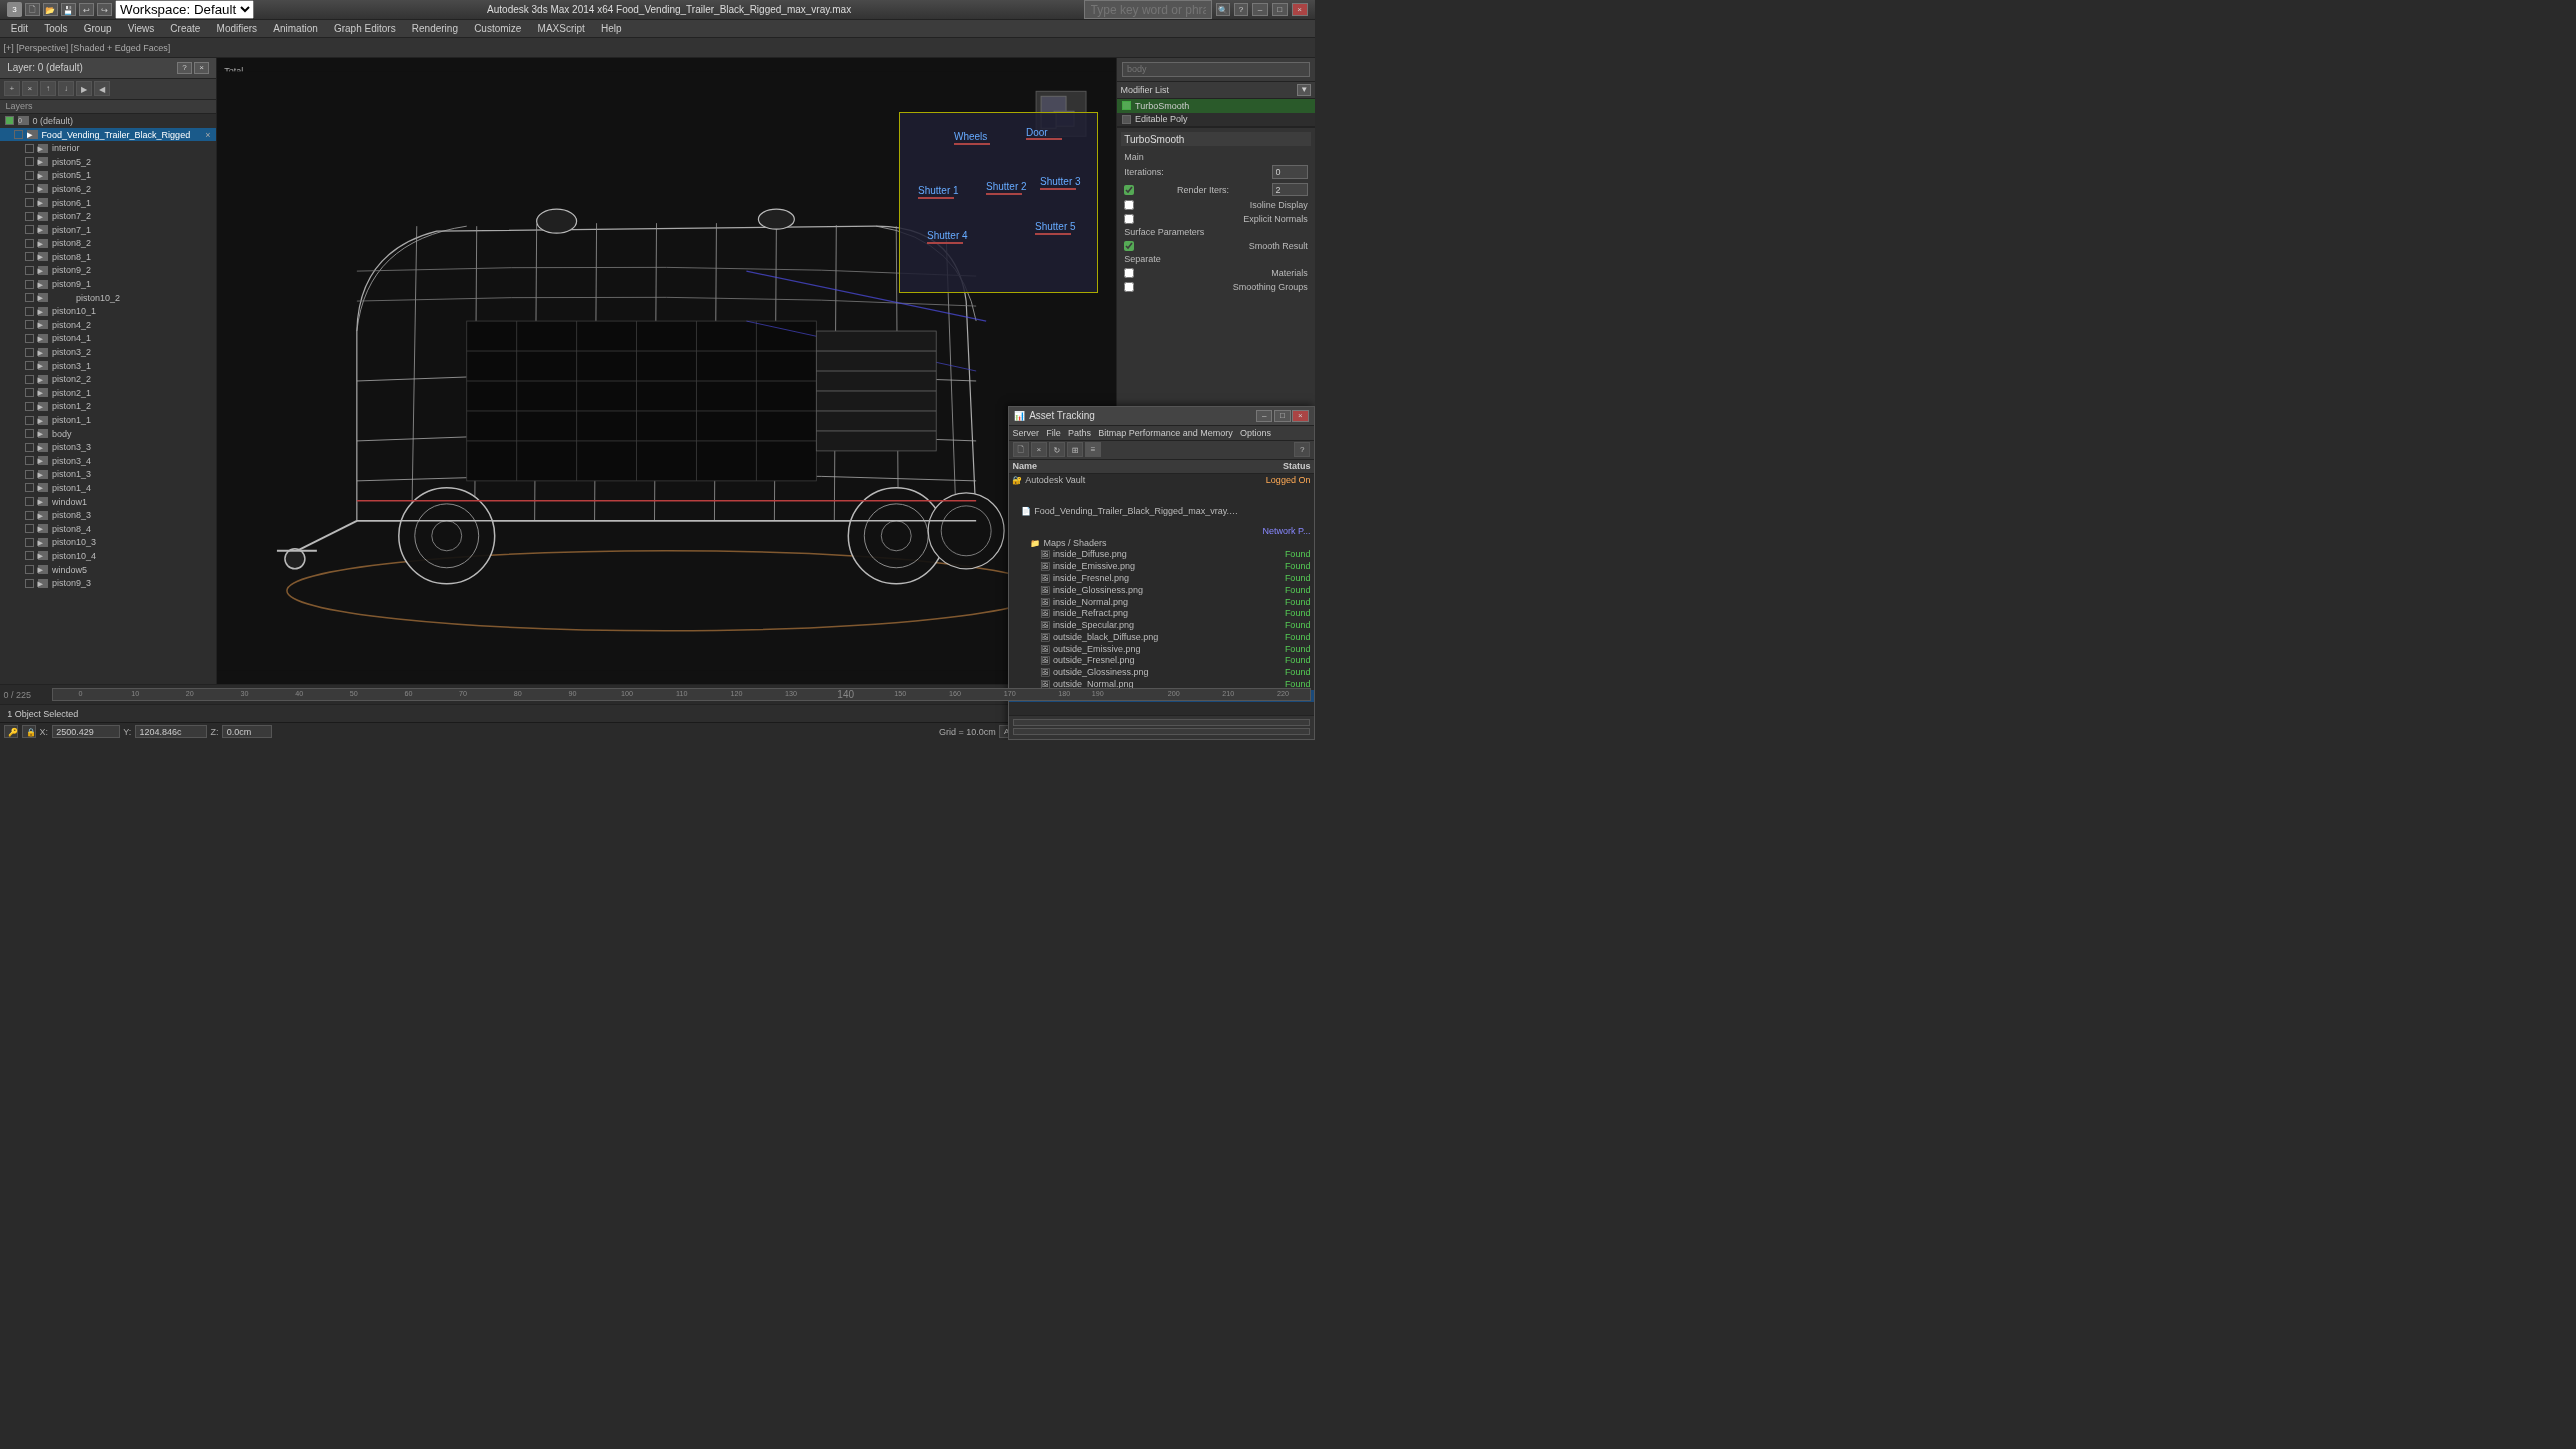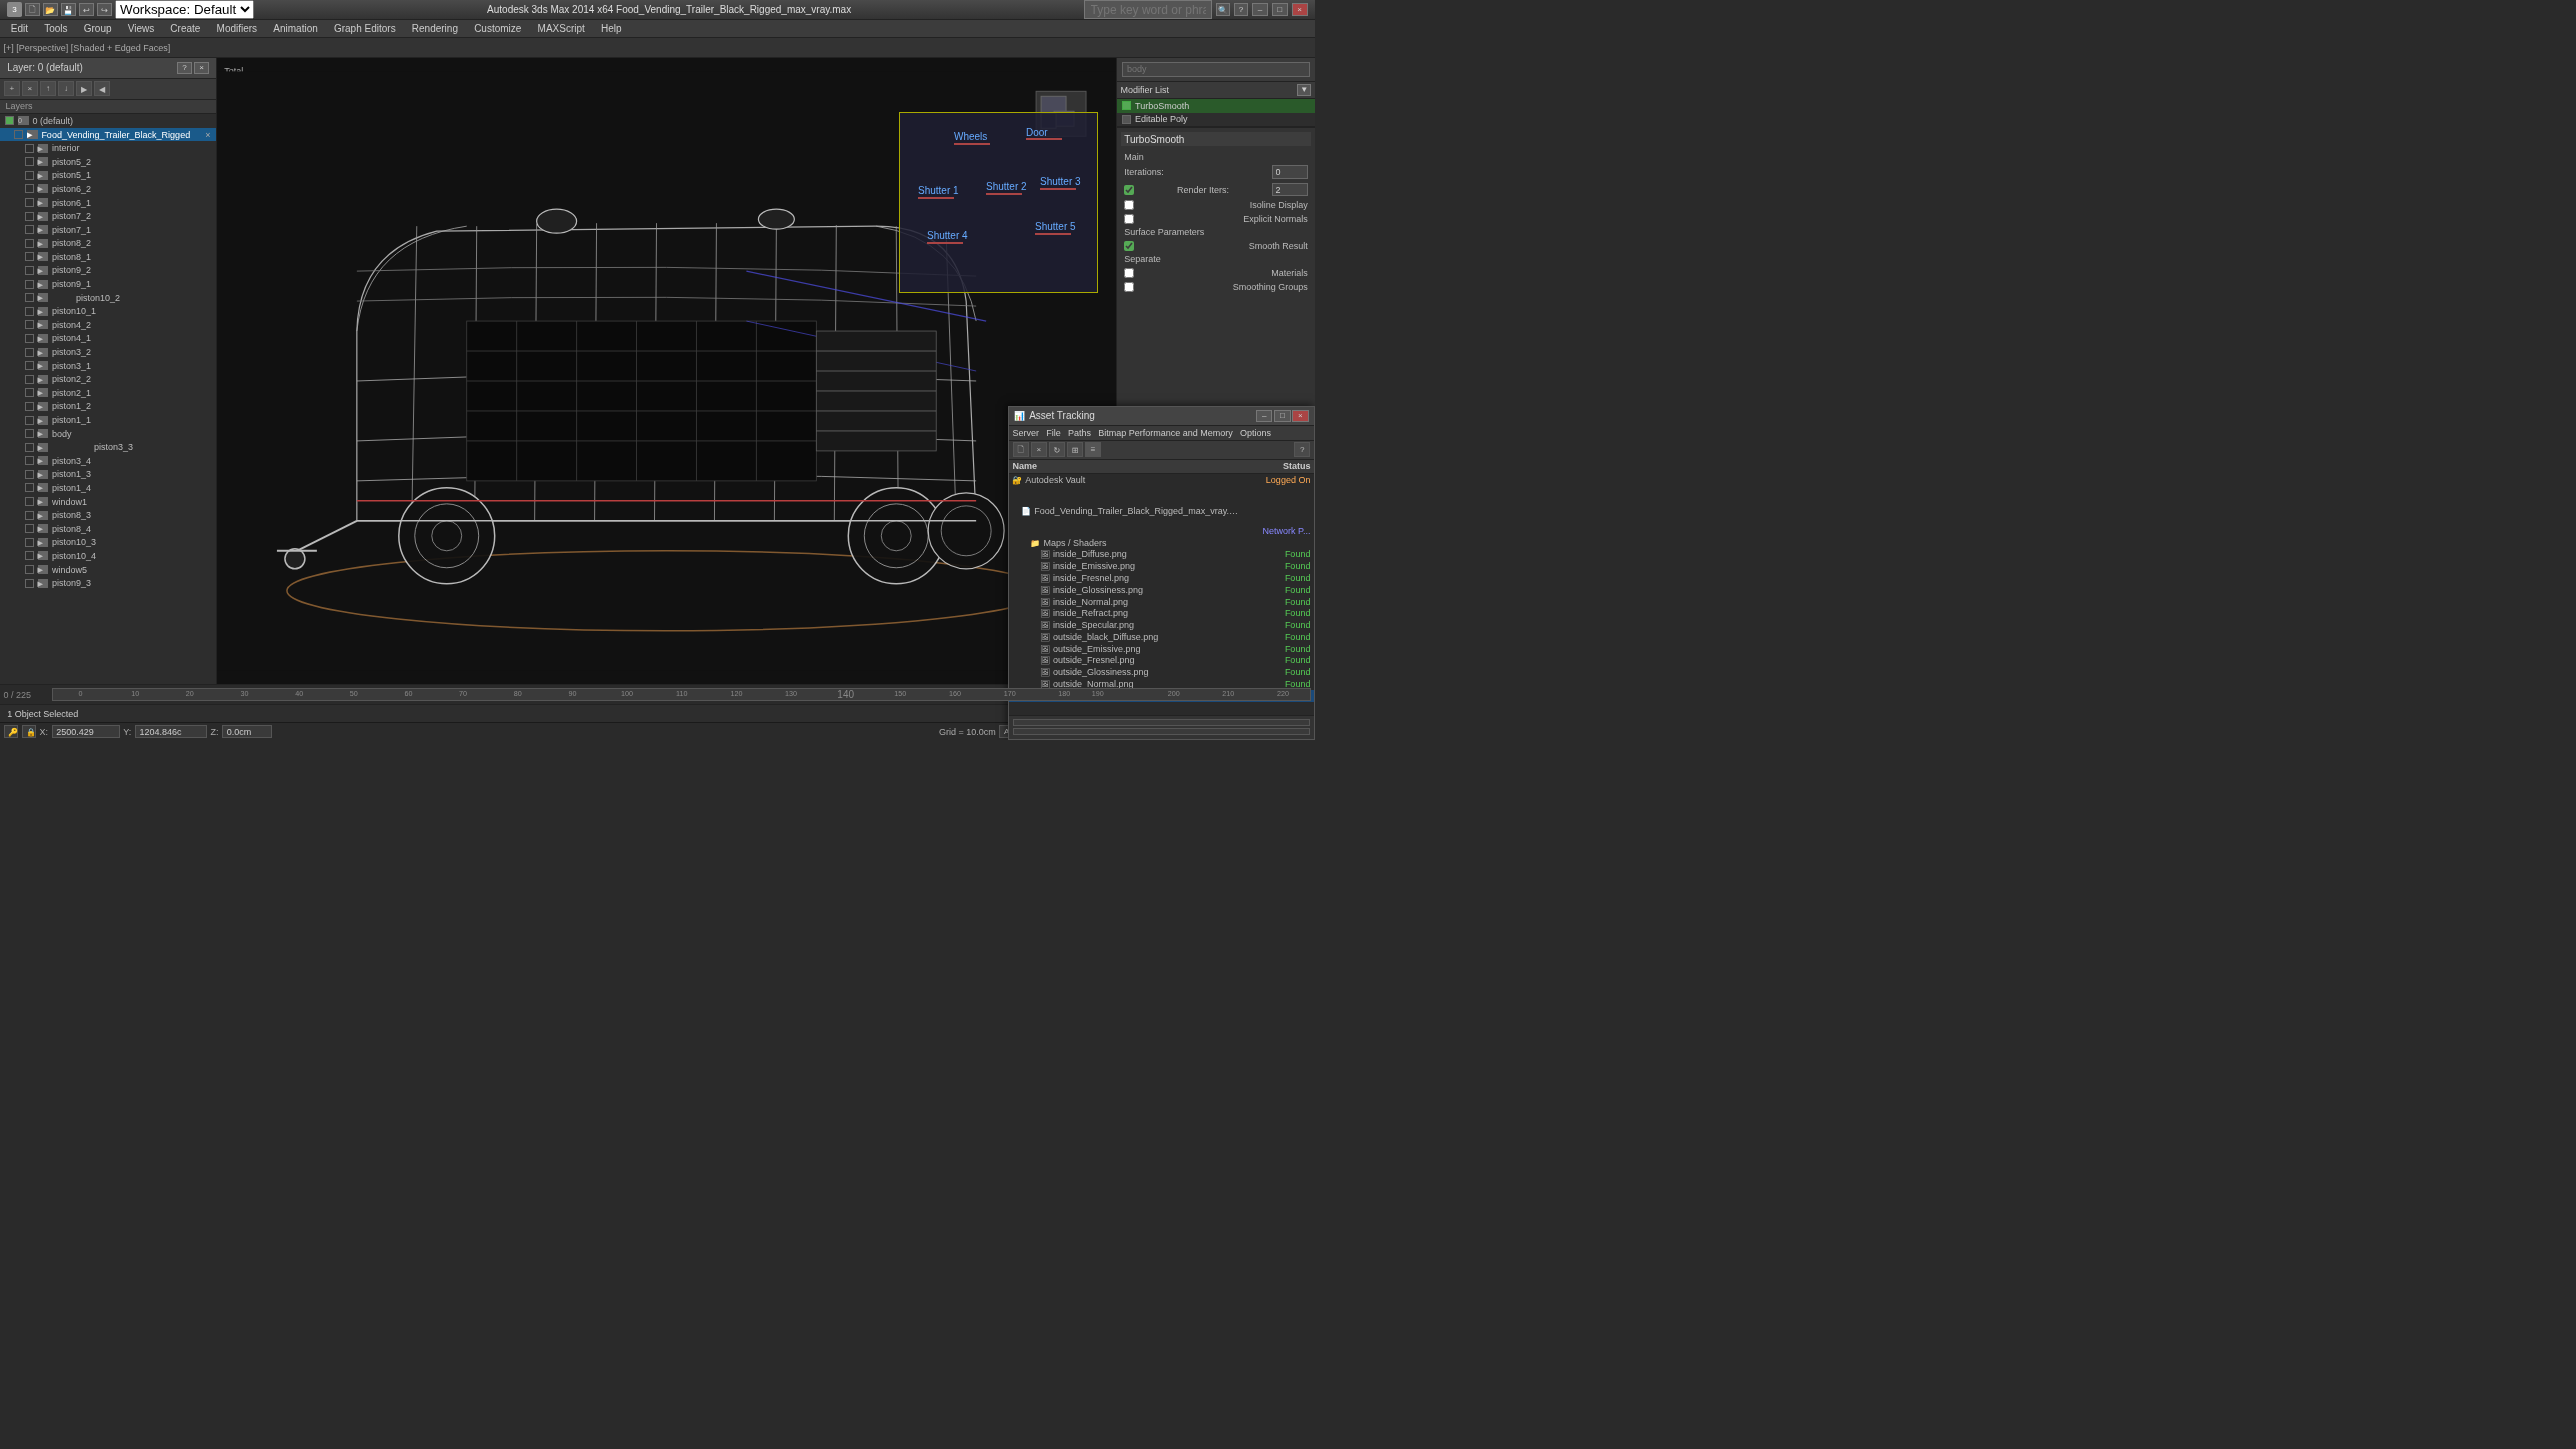--- a/index.html
+++ b/index.html
@@ -565,21 +565,21 @@
           <span style="overflow: hidden; text-overflow: ellipsis; white-space: nowrap;">piston1_1</span>
         </div>
         <div class="layer-item indent2">
           <span class="layer-check"></span>
           <span class="layer-icon">▶</span>
           <span style="overflow: hidden; text-overflow: ellipsis; white-space: nowrap;">body</span>
         </div>
         <div class="layer-item indent2">
           <span class="layer-check"></span>
           <span class="layer-icon">▶</span>
-          <span style="overflow: hidden; text-overflow: ellipsis; white-space: nowrap; margin-left: 42px;">piston3_3</span>
+          <span style="overflow: hidden; text-overflow: ellipsis; white-space: nowrap;">piston3_3</span>
         </div>
         <div class="layer-item indent2">
           <span class="layer-check"></span>
           <span class="layer-icon">▶</span>
           <span style="overflow: hidden; text-overflow: ellipsis; white-space: nowrap;">piston3_4</span>
         </div>
         <div class="layer-item indent2">
           <span class="layer-check"></span>
           <span class="layer-icon">▶</span>
           <span style="overflow: hidden; text-overflow: ellipsis; white-space: nowrap;">piston1_3</span>

